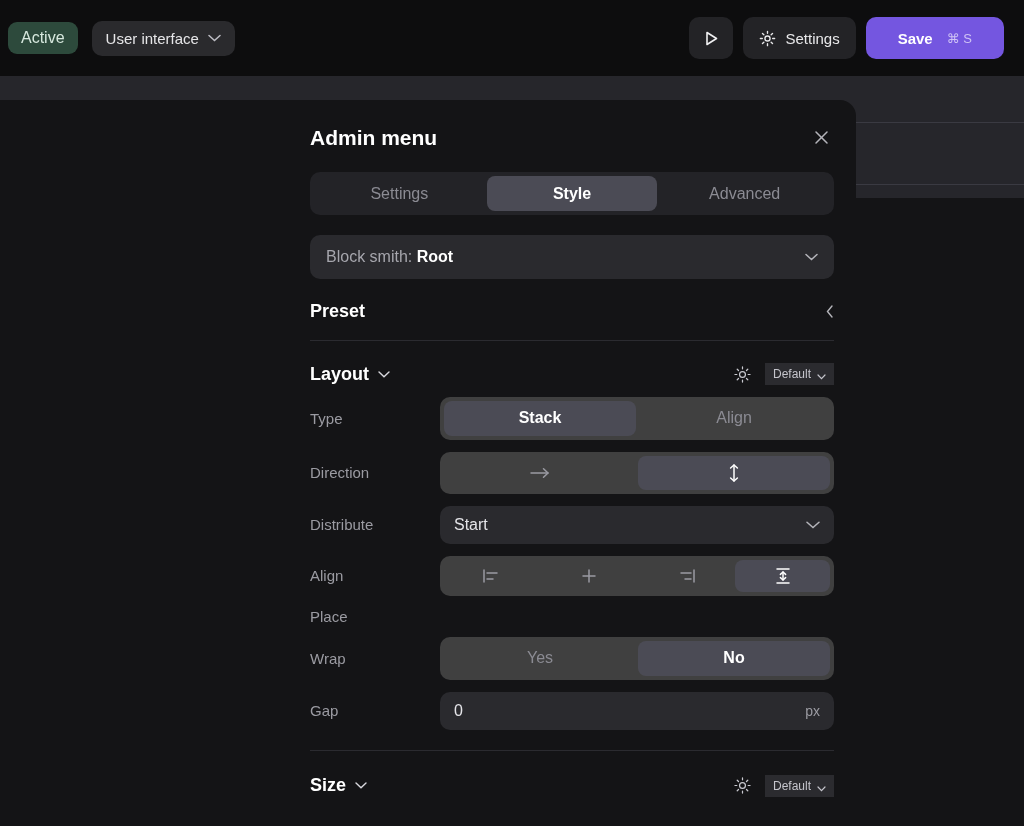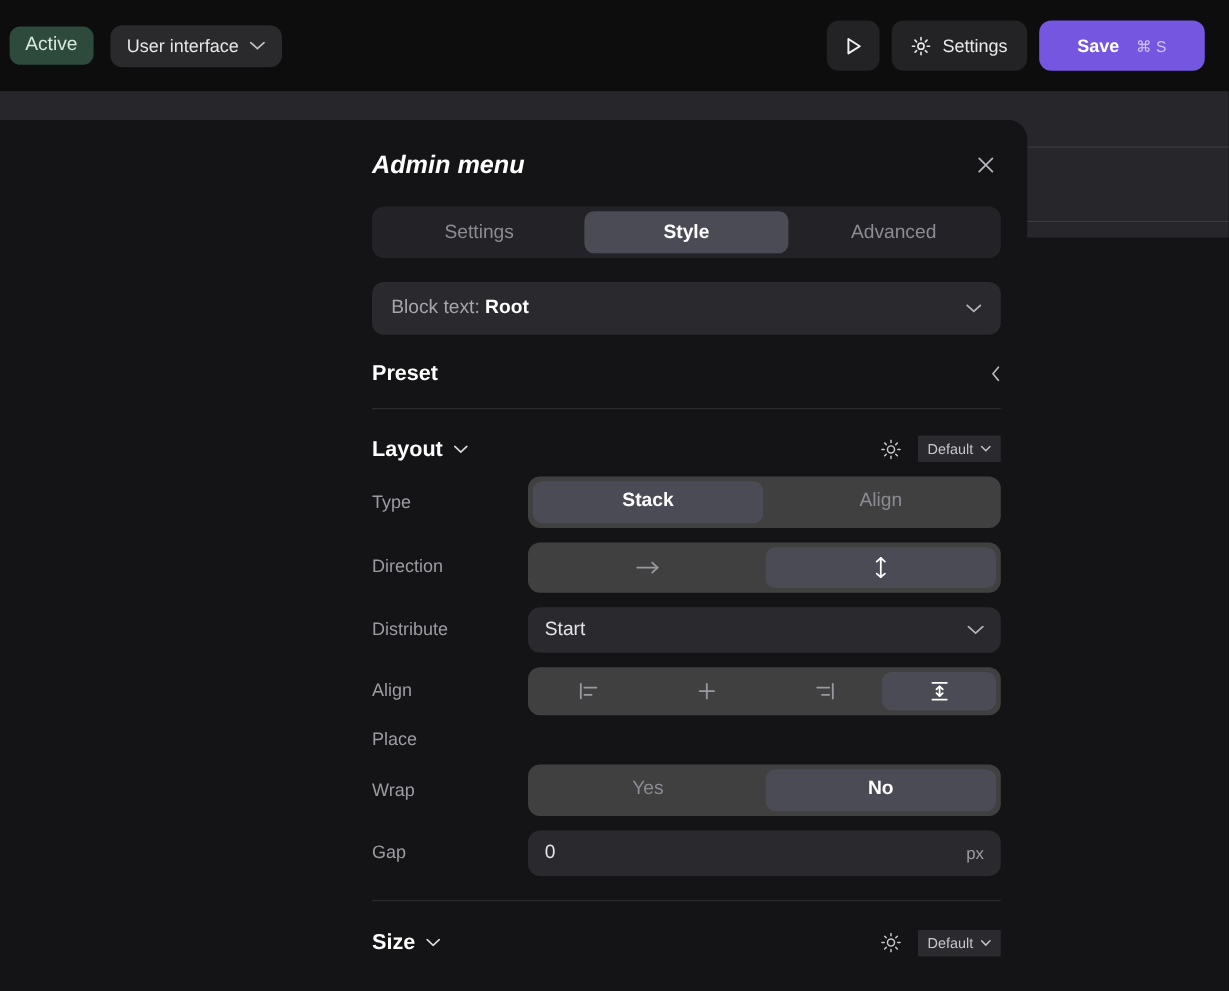--- a/index.html
+++ b/index.html
@@ -112,21 +112,20 @@
     position: absolute; right: 18px; top: 100px;
     width: 988px; height: 726px;
     background: #141416;
     border-top-left-radius: 16px; border-top-right-radius: 16px;
     overflow: hidden;
   }
   .panel-inner { position: absolute; left: 420px; top: 0; width: 568px; height: 726px; }
   .panel-head {
     display: flex; align-items: center; justify-content: space-between;
     padding: 25px 22px 0 22px;
-    font-style: italic;
   }
   .panel-title { color: #fff; font-size: 21px; font-weight: bold; }
   .close-x { color: #b4b4ba; font-size: 19px; line-height: 1; padding: 4px; }
 
   .tabs {
     margin: 22px 22px 0 22px; background: #232327; border-radius: 10px;
     display: flex; padding: 4px; gap: 2px;
   }
   .tab {
     flex: 1; text-align: center; font-size: 16px; color: #8b8b93;
@@ -142,21 +141,21 @@
   .bp-text { font-size: 16px; color: #a6a6ad; }
   .bp-text b { color: #fff; font-weight: bold; }
 
   .sec-head {
     margin: 22px 22px 0 22px; display: flex; align-items: center; justify-content: space-between;
   }
   .sec-title { color: #fff; font-size: 18px; font-weight: bold; display: flex; align-items: center; gap: 9px; }
   .sec-right { display: flex; align-items: center; gap: 14px; }
   .def-pill {
     background: #2b2b2f; color: #c5c5cc; font-size: 12px;
-    padding: 5px 8px; border-radius: 0; display: flex; align-items: center; gap: 6px; line-height: 1;
+    padding: 5px 8px; border-radius: 0; display: flex; align-items: flex-end; gap: 6px; line-height: 1;
   }
   .divider { margin: 18px 22px 0 22px; height: 1px; background: #2b2b30; }
 
   .prop-row {
     display: flex; align-items: center; margin: 12px 22px 0 22px; gap: 12px;
   }
   .prop-label { color: #9b9ba2; font-size: 15px; width: 118px; flex: none; }
   .prop-ctl { flex: 1; }
 
   .seg {
@@ -300,21 +299,21 @@
       </div>
 
       <div class="tabs">
         <div class="tab">Settings</div>
         <div class="tab active">Style</div>
         <div class="tab">Advanced</div>
       </div>
 
       <div class="blockpart">
         <div class="bp-text">
-          <span>Block text:</span>
+          <span>Block smith:</span>
           <b>Root</b>
         </div>
         <span>
           <svg width="13" height="8" viewBox="0 0 13 8">
               <path d="M1 1.5 L6.5 6.5 L12 1.5" stroke="#b4b4ba" stroke-width="1.5" fill="none" stroke-linecap="round"></path>
             </svg>
         </span>
       </div>
 
       <div class="sec-head">

